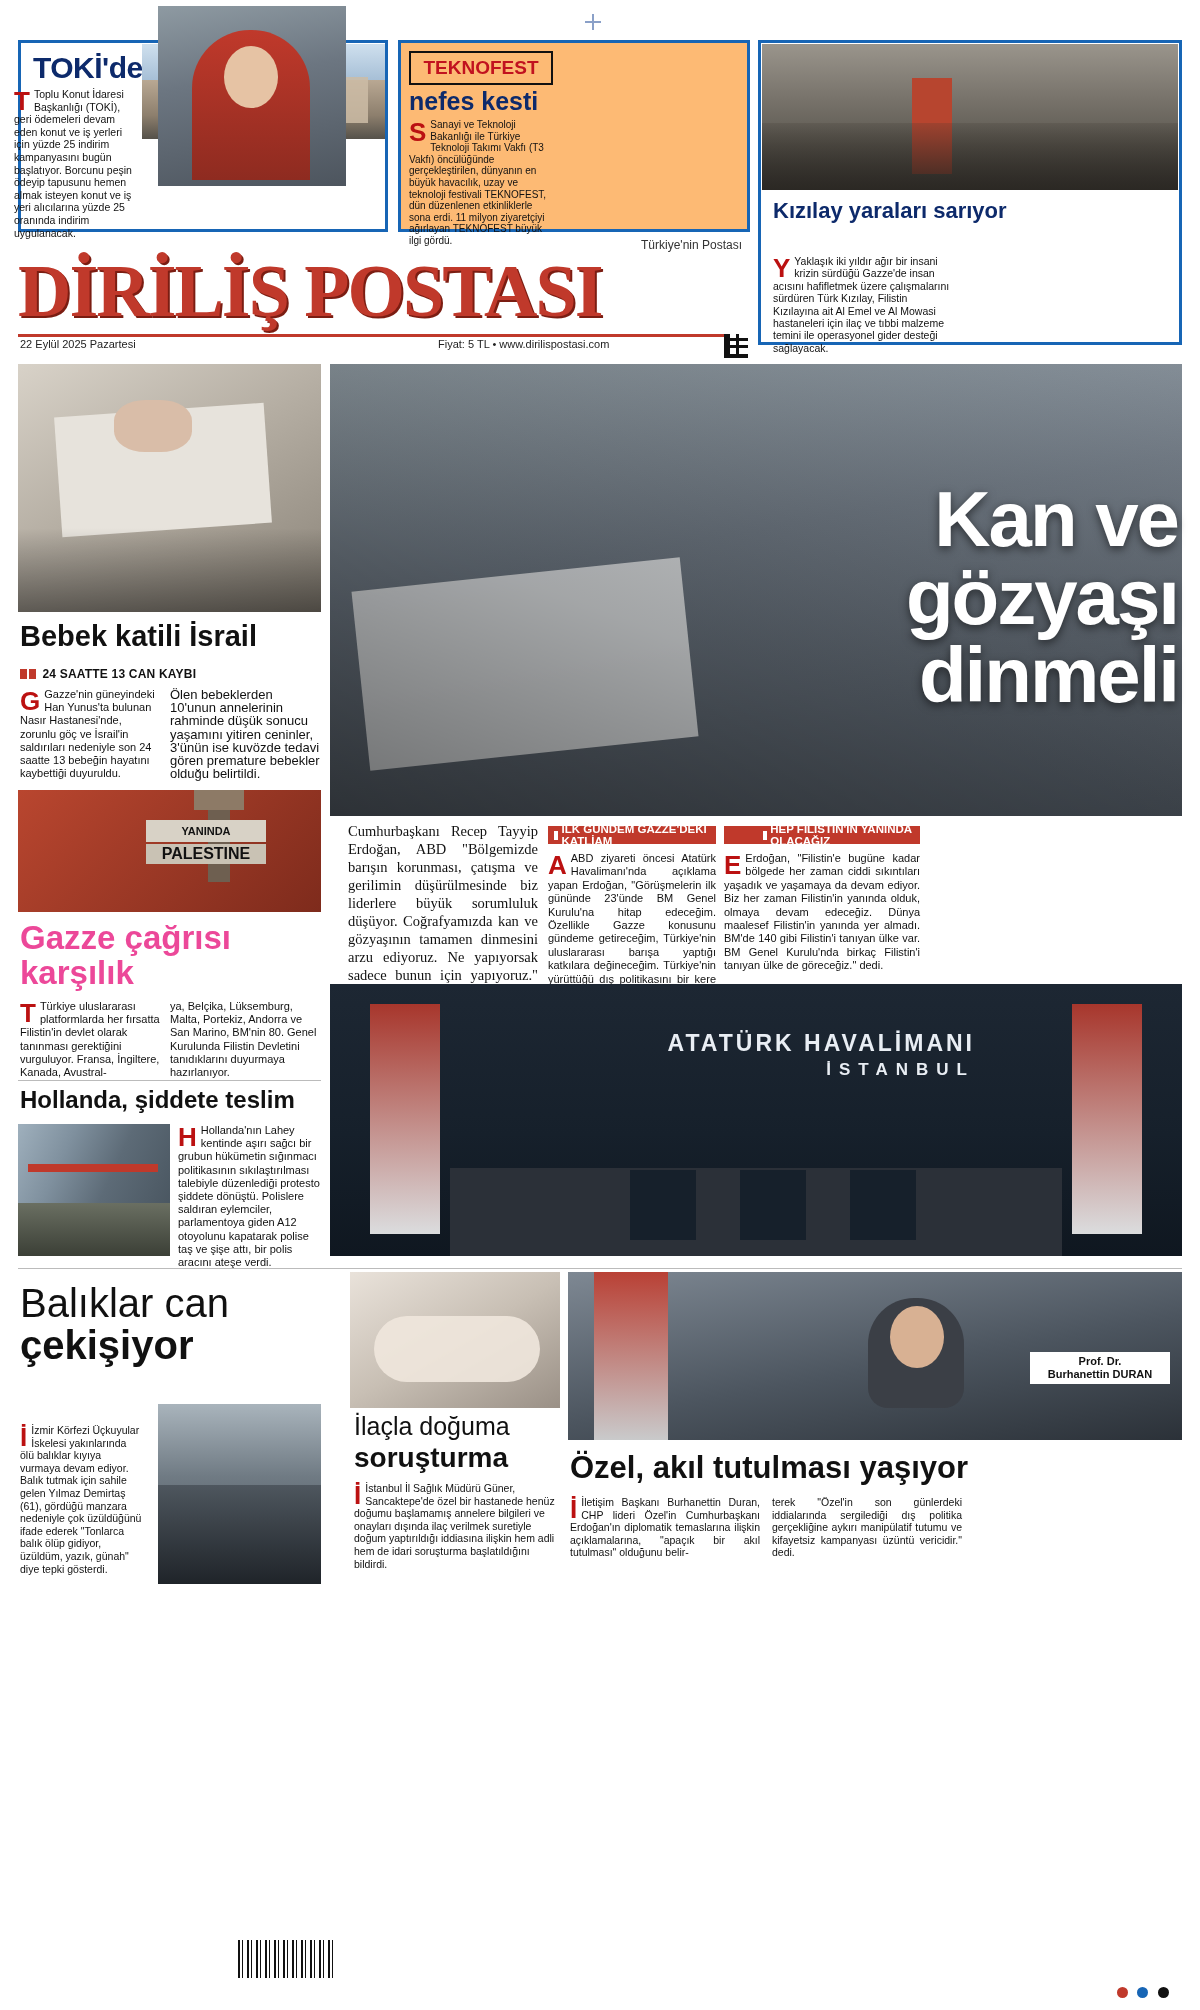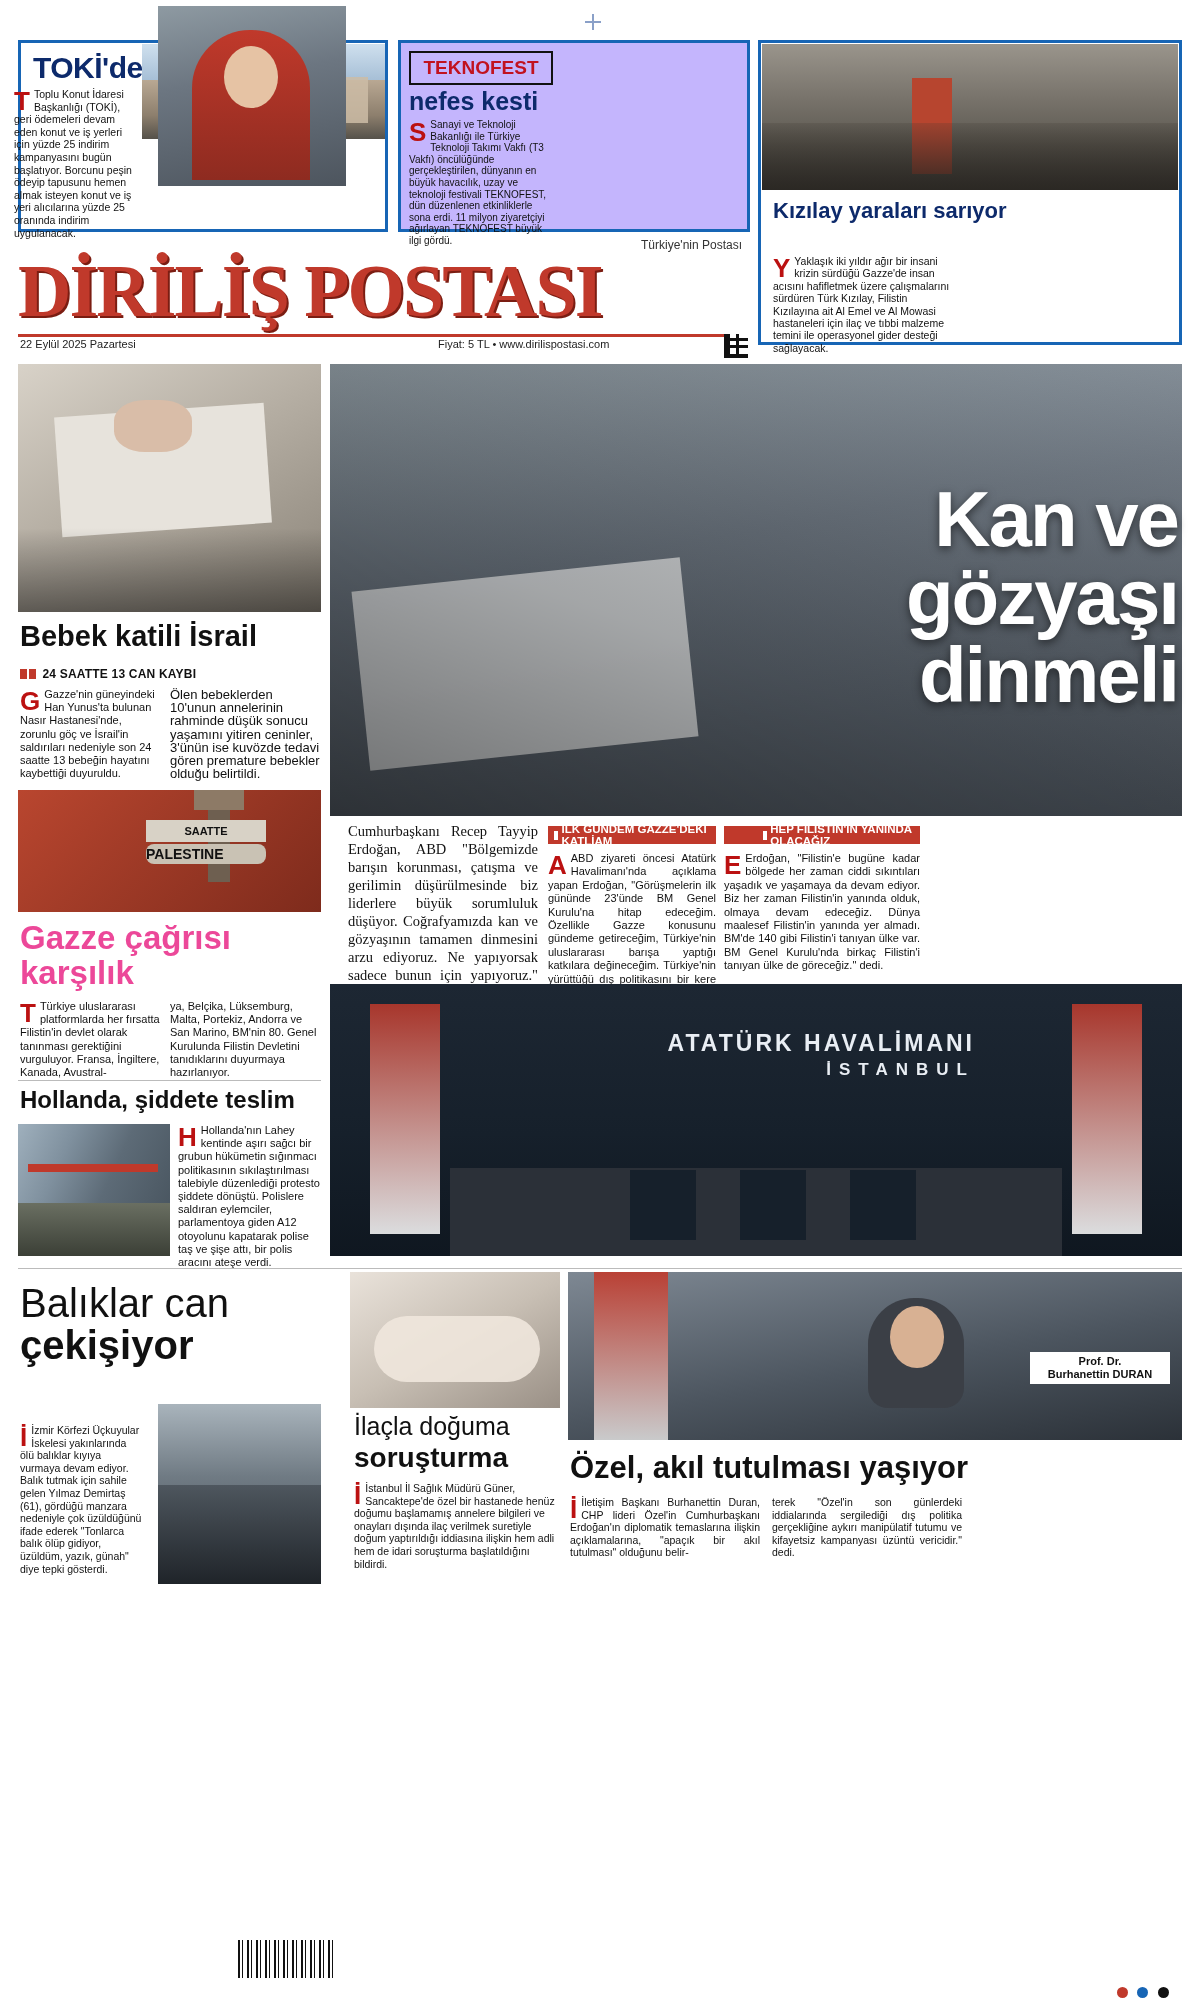--- a/index.html
+++ b/index.html
@@ -37,21 +37,21 @@
   .ph-nicu{background:linear-gradient(150deg,#e9e2da 0%,#c8bfb4 50%,#9a9086 100%);}
   .ph-press{background:linear-gradient(170deg,#7e8893 0%,#4c555f 55%,#2b3138 100%);}
 
   
   #top-toki{left:18px;top:40px;width:370px;height:192px;border:3px solid #1765b5;background:#fff;}
   #top-toki .hd{font-weight:bold;font-size:30px;color:#0d2a6b;padding:8px 10px 4px 12px;letter-spacing:-0.5px;}
   #toki-photo{left:142px;top:44px;width:243px;height:95px;}
   #toki-body{position:absolute;left:14px;top:88px;width:118px;font-size:10.5px;line-height:12.6px;color:#111;}
   .dropcap{float:left;font-size:26px;line-height:22px;font-weight:bold;padding:2px 4px 0 0;color:#b11;}
 
-  #top-tekno{left:398px;top:40px;width:352px;height:192px;border:3px solid #1765b5;background:#c4b5fd;}
+  #top-tekno{left:398px;top:40px;width:352px;height:192px;border:3px solid #1765b5;background:#fdba74;}
   #tekno-badge{position:absolute;left:8px;top:8px;width:140px;height:30px;border:2px solid #111;
      display:flex;align-items:center;justify-content:center;font-weight:bold;font-size:19px;color:#c1121f;}
   #tekno-hd{position:absolute;left:8px;top:44px;font-weight:bold;font-size:25px;color:#0d2a6b;}
   #tekno-body{position:absolute;left:8px;top:76px;width:140px;font-size:10px;line-height:11.6px;}
   #tekno-photo{left:158px;top:6px;width:188px;height:180px;}
 
   #top-kizilay{left:758px;top:40px;width:424px;height:305px;border:3px solid #1765b5;background:#fff;}
   #kizilay-photo{left:762px;top:44px;width:416px;height:146px;}
   #kizilay-hd{position:absolute;left:12px;top:156px;font-weight:bold;font-size:22px;color:#0d2a6b;line-height:24px;}
   #kizilay-body{position:absolute;left:12px;top:212px;width:180px;font-size:10.5px;line-height:12.4px;}
@@ -204,22 +204,22 @@
     <span class="tagtxt">24 SAATTE 13 CAN KAYBI</span>
   </div>
   <div id="bebek-c1">
     <span class="dropcap">G</span><span>Gazze'nin güneyindeki Han Yunus'ta bulunan Nasır Hastanesi'nde, zorunlu göç ve İsrail'in saldırıları nedeniyle son 24 saatte 13 bebeğin hayatını kaybettiği duyuruldu.</span>
   </div>
   <div id="bebek-c2">Ölen bebeklerden 10'unun annelerinin rahminde düşük sonucu yaşamını yitiren ceninler, 3'ünün ise kuvözde tedavi gören premature bebekler olduğu belirtildi.</div>
 
   <div class="imgph ph-red" id="gazze-photo">
     <div style="position:absolute;left:190px;top:6px;width:22px;height:86px;background:#6e5f50;"></div>
     <div style="position:absolute;left:176px;top:0;width:50px;height:20px;background:#8d7a66;"></div>
-    <div style="position:absolute;left:128px;top:30px;width:120px;height:22px;background:#d8d2c6;color:#111;font-size:11px;font-weight:bold;text-align:center;line-height:22px;">SAATTE</div>
-    <div style="position:absolute;left:128px;top:54px;width:120px;height:20px;background:#c9c2b4;color:#111;font-size:14px;font-weight:bold;text-align:left;line-height:20px;border-radius:8px;">PALESTINE</div>
+    <div style="position:absolute;left:128px;top:30px;width:120px;height:22px;background:#d8d2c6;color:#111;font-size:11px;font-weight:bold;text-align:center;line-height:22px;">YANINDA</div>
+    <div style="position:absolute;left:128px;top:54px;width:120px;height:20px;background:#c9c2b4;color:#111;font-size:16px;font-weight:bold;text-align:center;line-height:20px;">PALESTINE</div>
   </div>
   <div id="gazze-hd"><span>Gazze çağrısı karşılık</span></div>
   <div id="gazze-c1">
     <span class="dropcap">T</span><span>Türkiye uluslararası platformlarda her fırsatta Filistin'in devlet olarak tanınması gerektiğini vurguluyor. Fransa, İngiltere, Kanada, Avustral-</span>
   </div>
   <div id="gazze-c2">ya, Belçika, Lüksemburg, Malta, Portekiz, Andorra ve San Marino, BM'nin 80. Genel Kurulunda Filistin Devletini tanıdıklarını duyurmaya hazırlanıyor.</div>
 
   <div id="holl-rule"></div>
   <div id="holl-hd">Hollanda, şiddete teslim</div>
   <div class="imgph ph-a" id="holl-photo">

